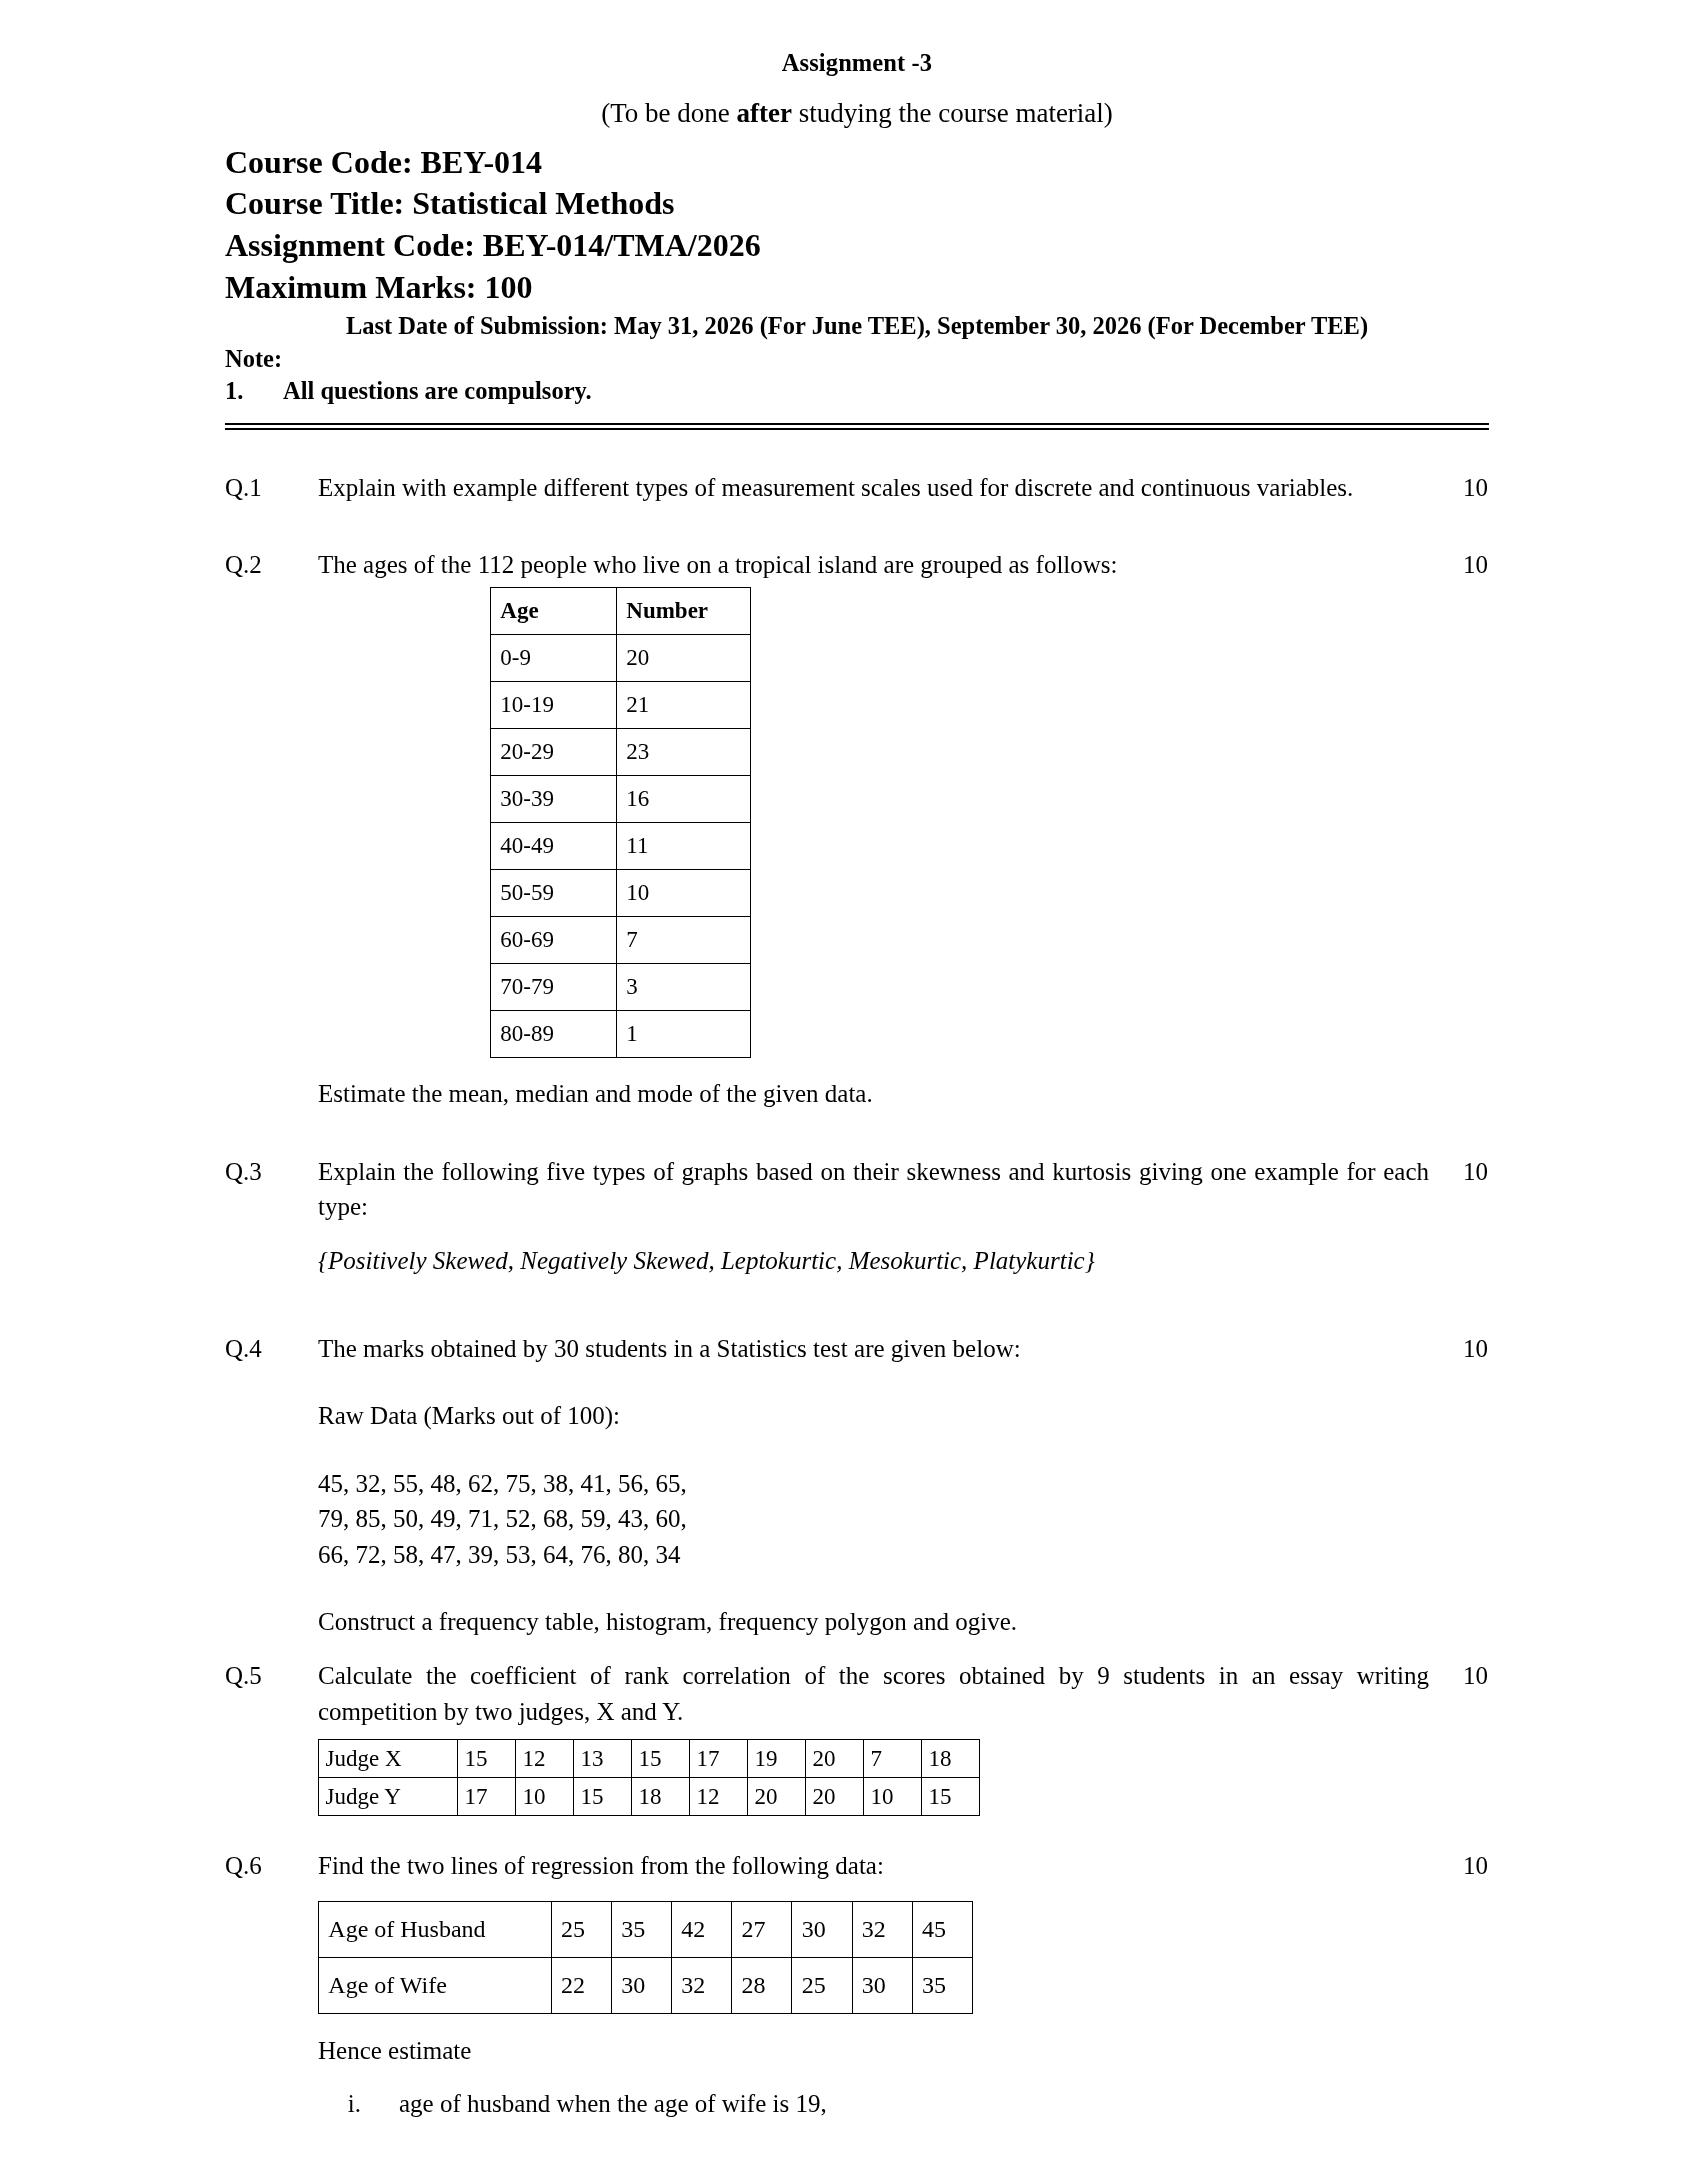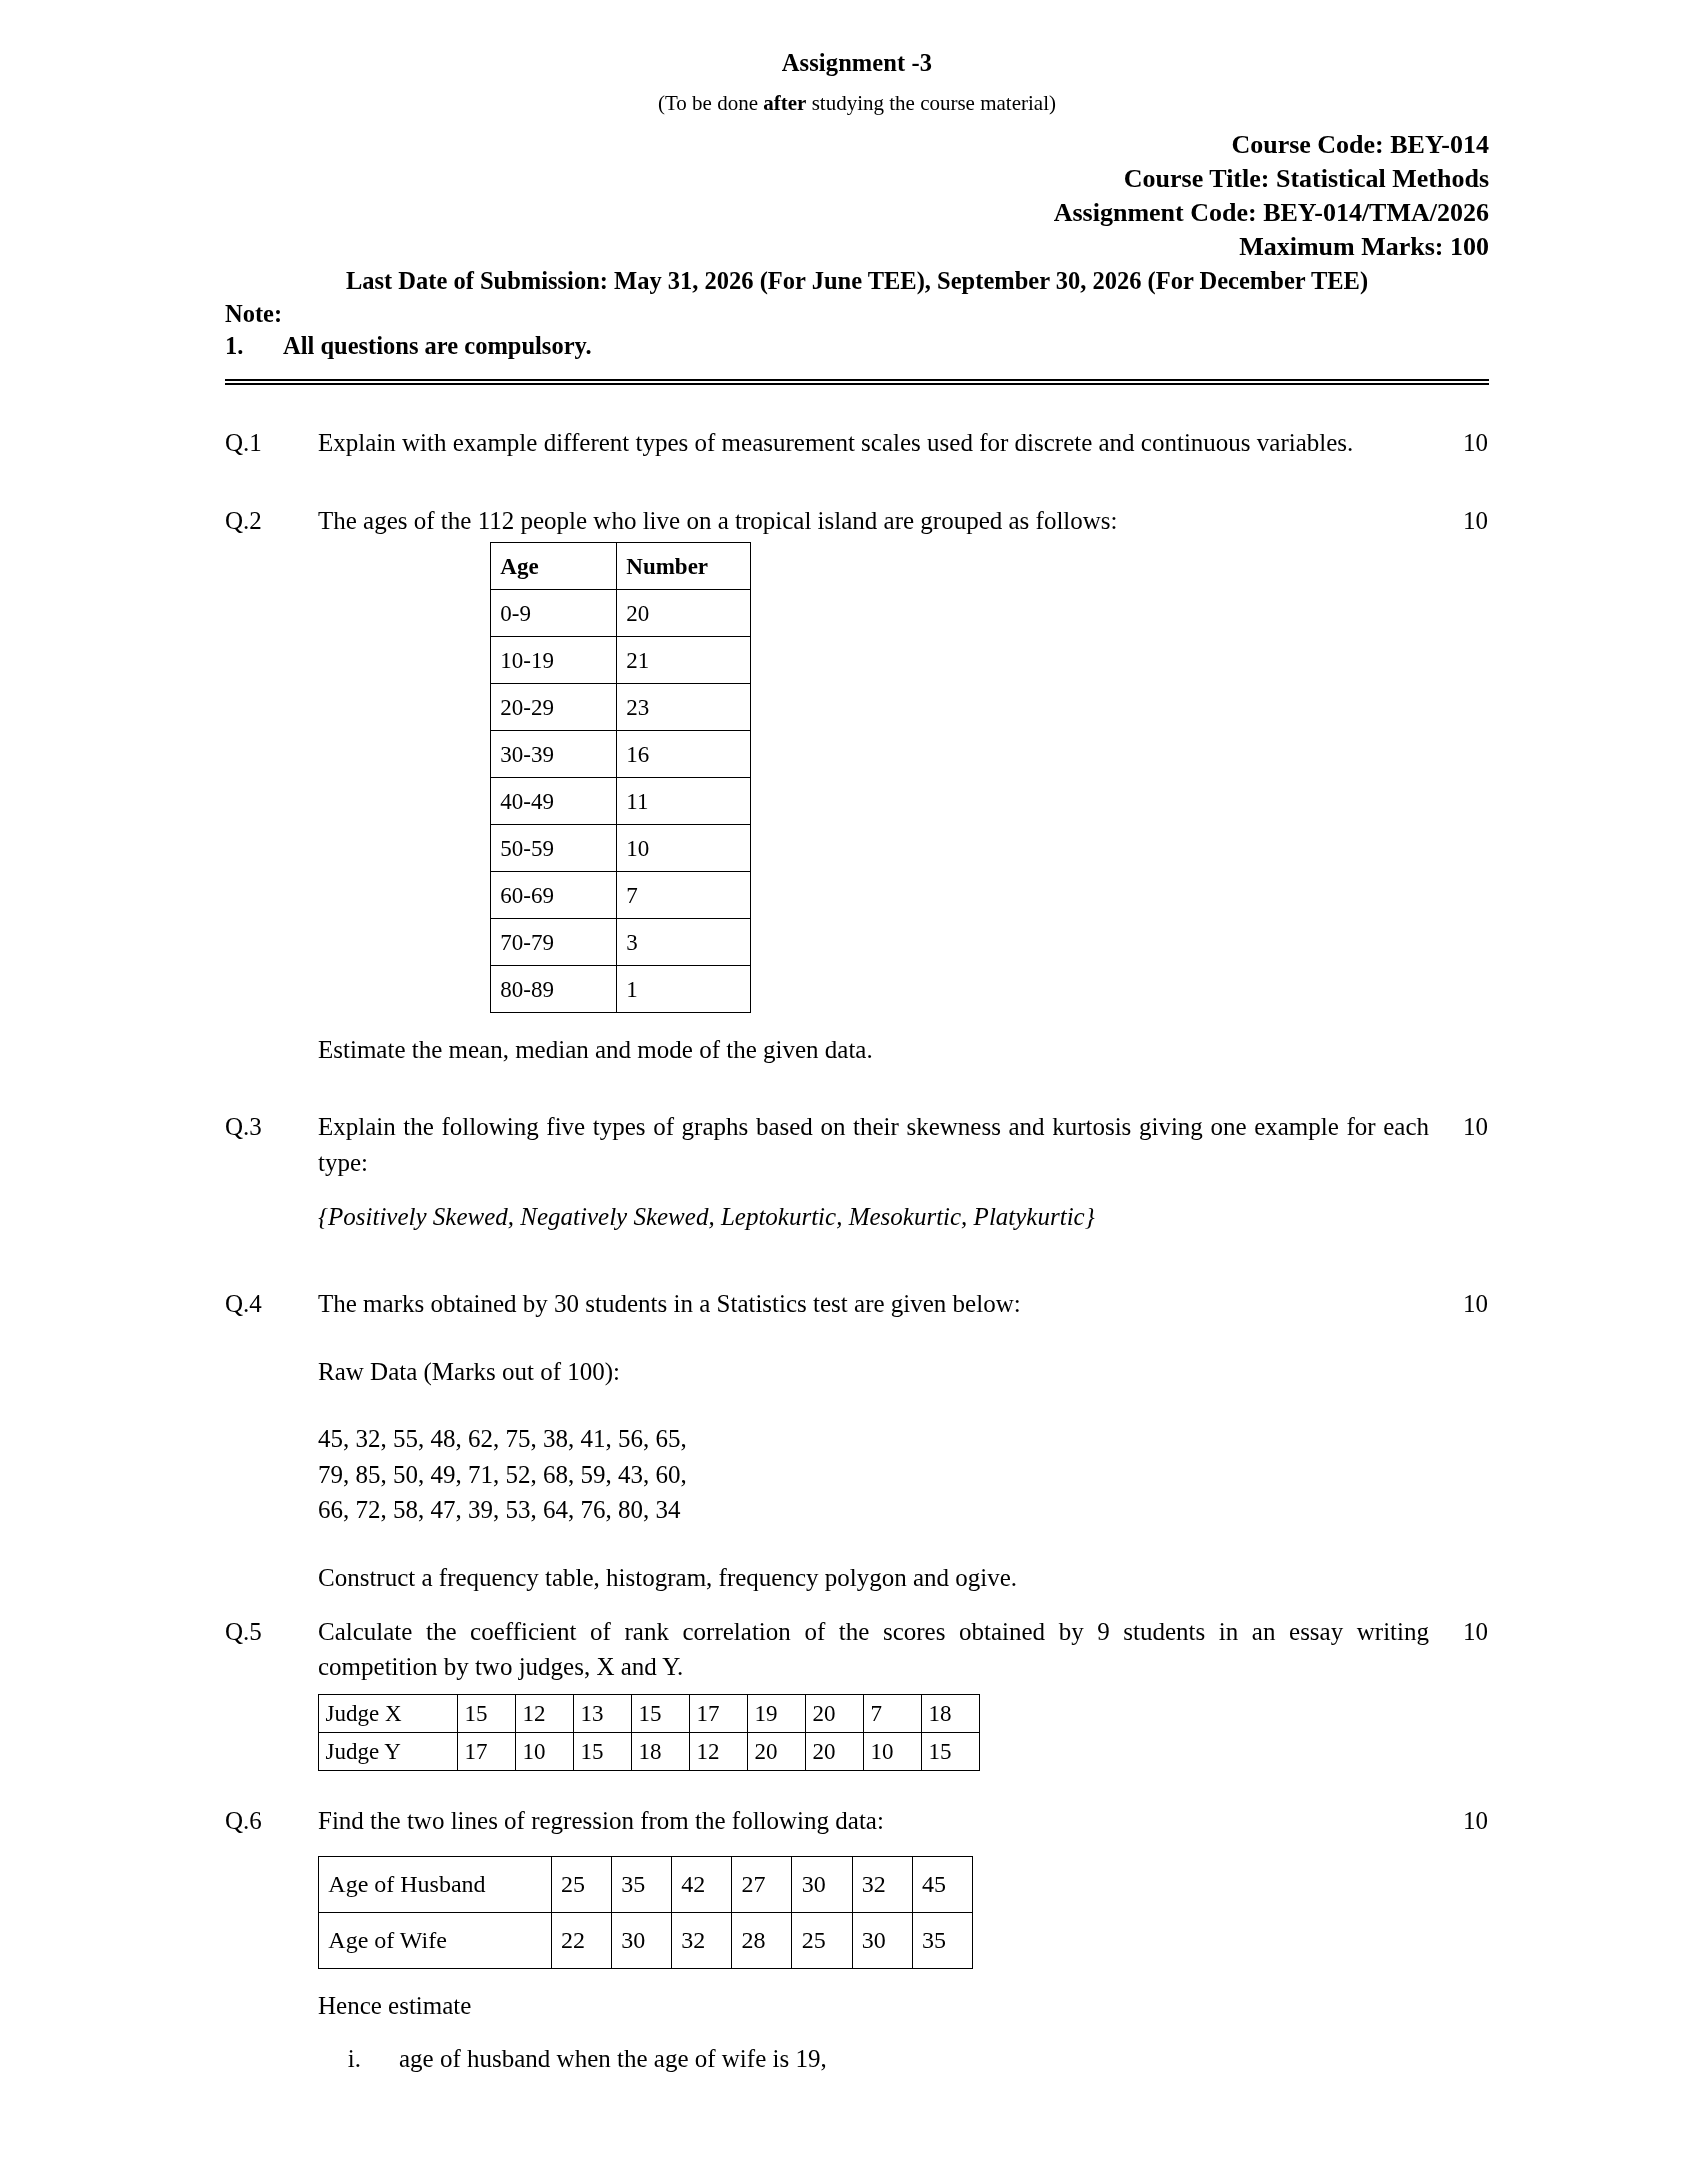--- a/index.html
+++ b/index.html
@@ -31,31 +31,31 @@
   }
   .doc-title {
     text-align: center;
     font-weight: bold;
     font-size: 24.5px;
     line-height: 1.26;
     letter-spacing: 0.1px;
   }
   .doc-subtitle {
     text-align: center;
-    font-size: 21px;
+    font-size: 27px;
     line-height: 1.26;
-    margin-top: 11px;
+    margin-top: 17px;
   }
   .doc-subtitle b { font-weight: bold; }
 
   .meta-lines {
     margin-top: 12px;
-    text-align: right;
-    font-weight: bold;
-    font-size: 26px;
+    text-align: left;
+    font-weight: bold;
+    font-size: 32px;
     line-height: 1.30;
   }
   .meta-lines div { white-space: nowrap; }
 
   .submission-line {
     text-align: center;
     font-weight: bold;
     font-size: 24.5px;
     line-height: 1.30;
     margin-top: 1.3px;

